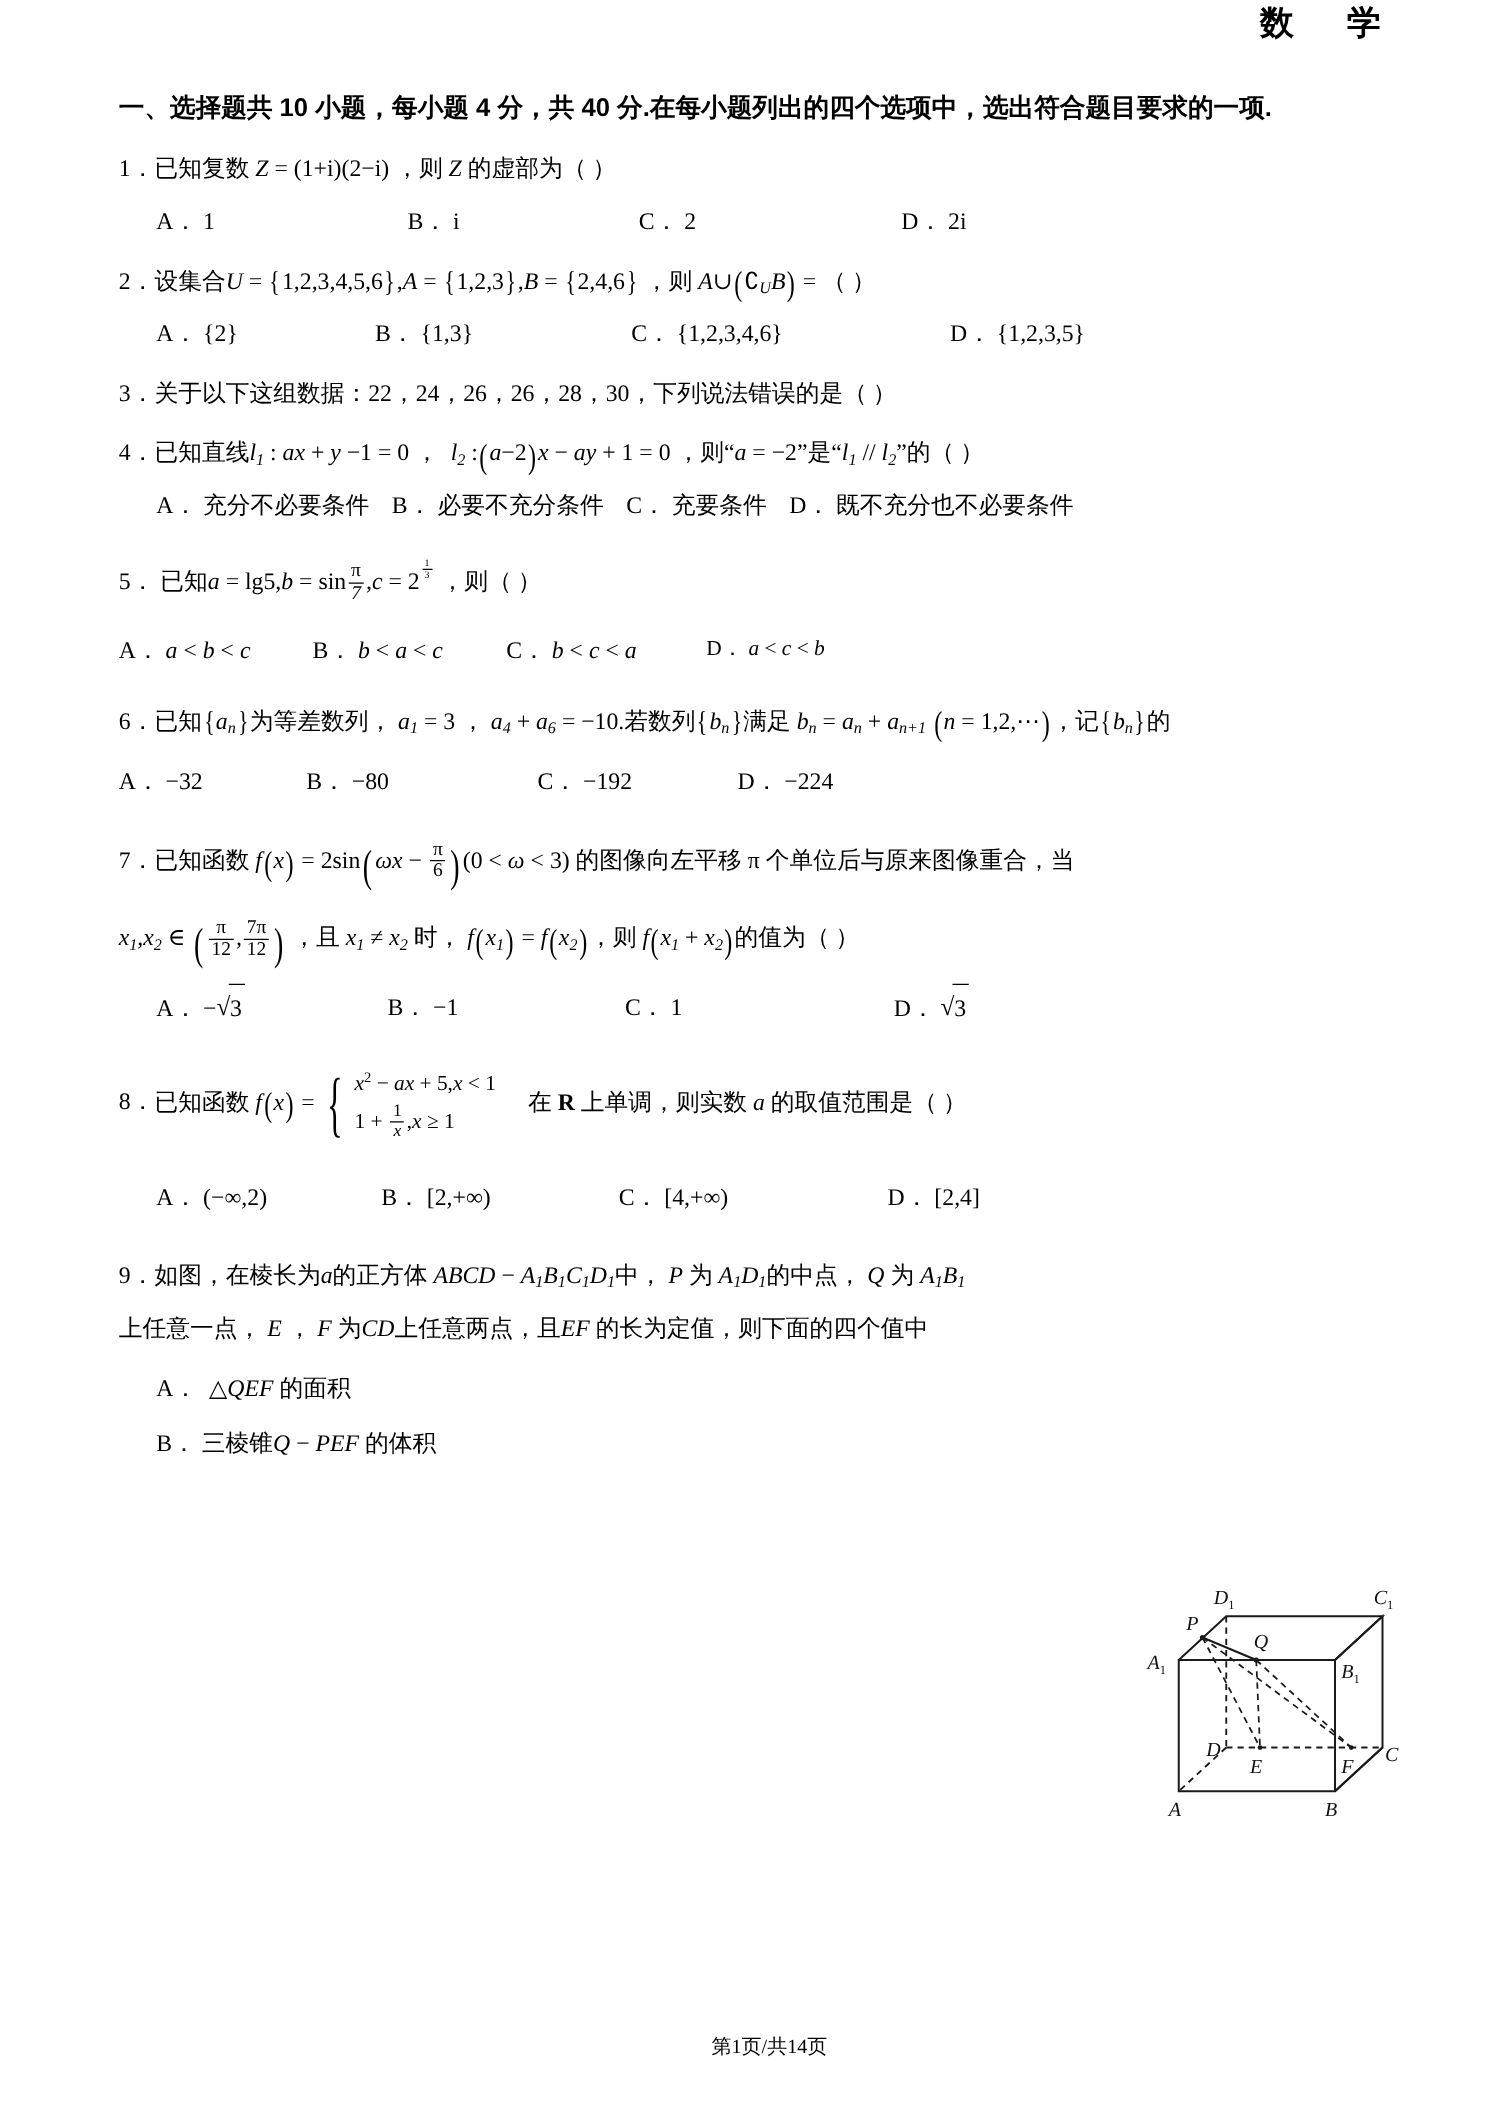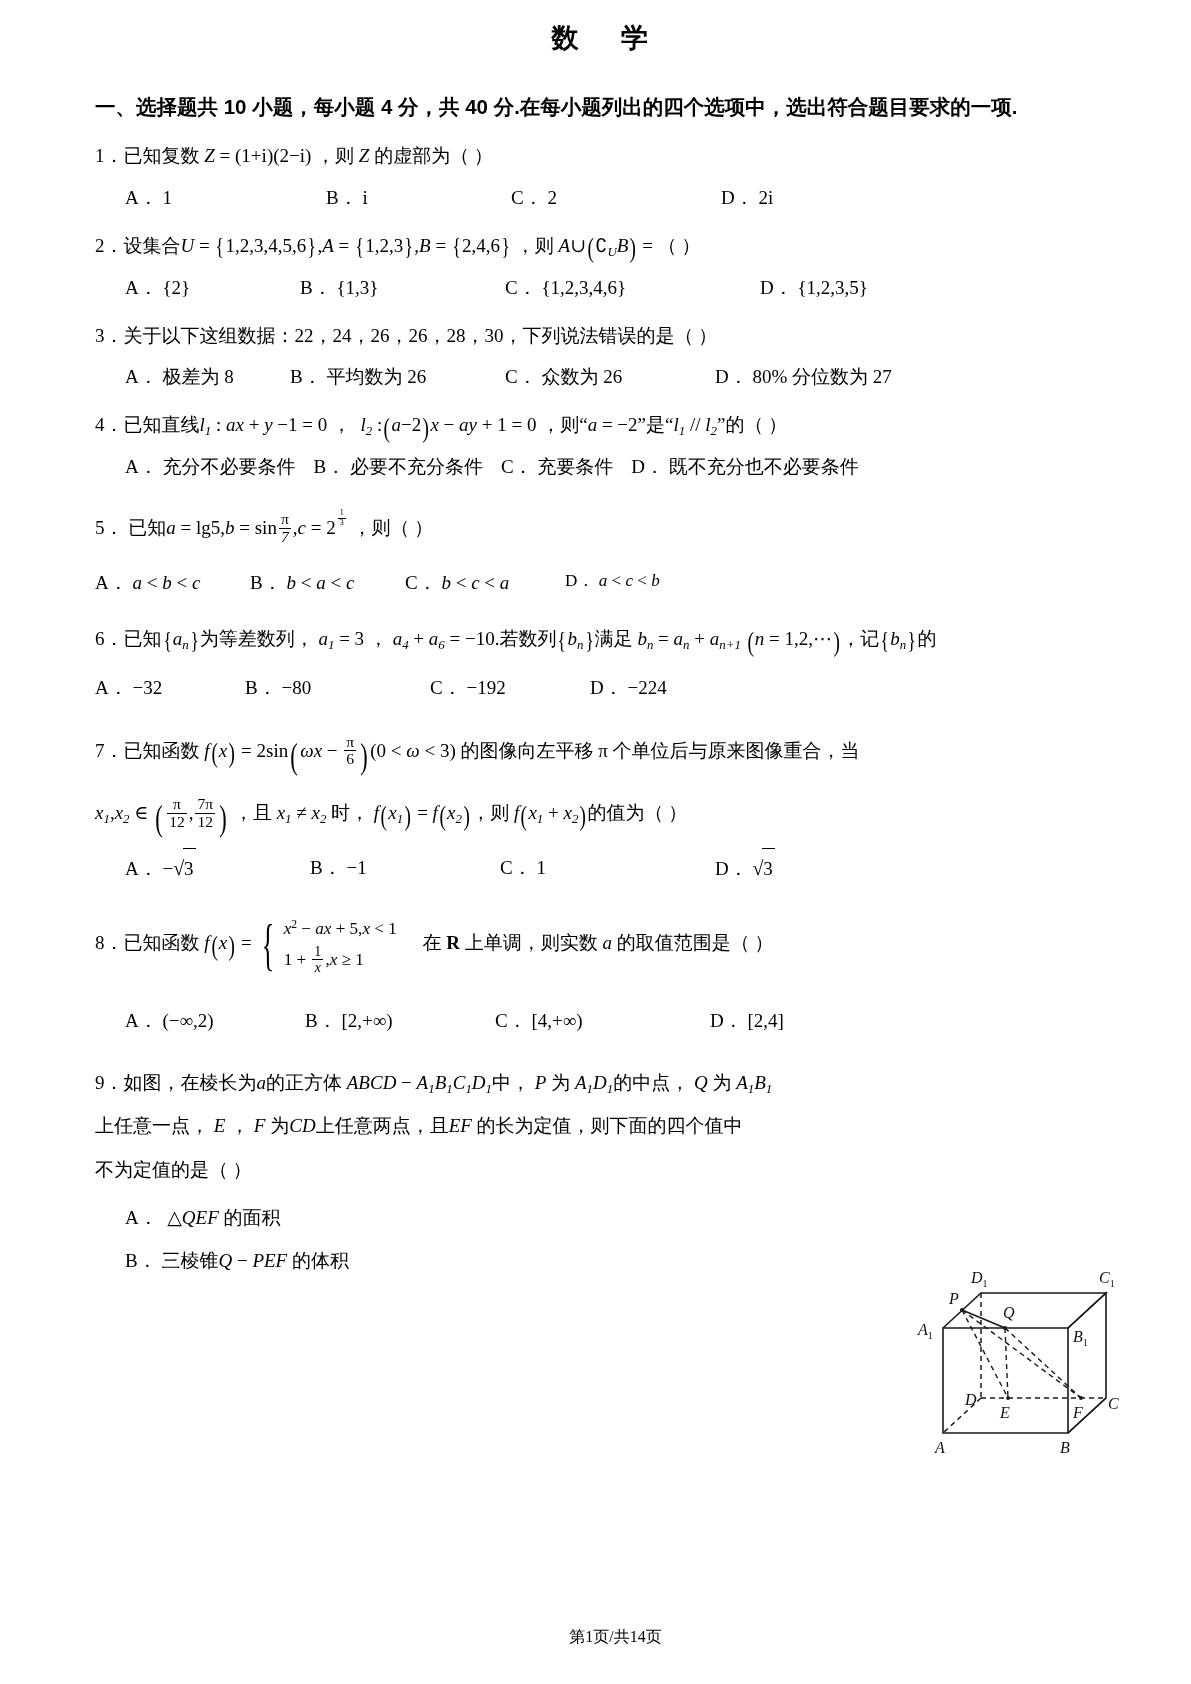--- a/index.html
+++ b/index.html
@@ -31,24 +31,23 @@
   .doc-title {
     text-align: center;
     font-size: 31px;
     font-weight: bold;
     letter-spacing: 1px;
     margin-top: 85px;
     line-height: 1.25;
     font-family: "Liberation Sans", "DejaVu Sans", sans-serif;
   }
   .doc-subtitle {
-    text-align: center;
+    text-align: right;
     font-size: 27px;
     font-weight: bold;
-    margin-top: 20px;
     letter-spacing: 0.5px;
     font-family: "Liberation Sans", "DejaVu Sans", sans-serif;
   }
   .subj-gap { display: inline-block; width: 42px; }
 
   
   .section-head {
     font-size: 20.5px;
     font-weight: bold;
     line-height: 2.05;
@@ -221,26 +220,20 @@
     <div class="opts">
       <span class="opt wA"><span>A．</span>&nbsp;<span>{2}</span></span>
       <span class="opt wB"><span>B．</span>&nbsp;<span>{1,3}</span></span>
       <span class="opt wC" style="width:255px"><span>C．</span>&nbsp;<span>{1,2,3,4,6}</span></span>
       <span class="opt"><span>D．</span>&nbsp;<span>{1,2,3,5}</span></span>
     </div>
 
     <div class="q">
       <span>3</span>．<span>关于以下这组数据：22，24，26，26，28，30，下列说法错误的是（    ）</span>
     </div>
-    <div class="opts">
-      <span class="opt" style="width:165px"><span>A．</span>&nbsp;<span>极差为 8</span></span>
-      <span class="opt" style="width:215px"><span>B．</span>&nbsp;<span>平均数为 26</span></span>
-      <span class="opt" style="width:210px"><span>C．</span>&nbsp;<span>众数为 26</span></span>
-      <span class="opt"><span>D．</span>&nbsp;<span>80% 分位数为 27</span></span>
-    </div>
 
     <div class="q">
       <span>4</span>．<span>已知直线<span class="mi">l</span><sub>1</sub> : <span class="mi">ax</span> + <span class="mi">y</span> −1 = 0 ，&nbsp; <span class="mi">l</span><sub>2</sub> :<span class="medparen">(</span><span class="mi">a</span>−2<span class="medparen">)</span><span class="mi">x</span> − <span class="mi">ay</span> + 1 = 0 ，则“<span class="mi">a</span> = −2”是“<span class="mi">l</span><sub>1</sub> // <span class="mi">l</span><sub>2</sub>”的（    ）</span>
     </div>
     <div class="opts">
       <span class="opt wq4"><span>A．</span>&nbsp;<span>充分不必要条件</span></span>
       <span class="opt wq4"><span>B．</span>&nbsp;<span>必要不充分条件</span></span>
       <span class="opt wq4"><span>C．</span>&nbsp;<span>充要条件</span></span>
       <span class="opt wq4"><span>D．</span>&nbsp;<span>既不充分也不必要条件</span></span>
     </div>
@@ -289,23 +282,20 @@
       <span class="opt w8b"><span>B．</span>&nbsp;<span>[2,+∞)</span></span>
       <span class="opt w8c"><span>C．</span>&nbsp;<span>[4,+∞)</span></span>
       <span class="opt"><span>D．</span>&nbsp;<span>[2,4]</span></span>
     </div>
 
     <div class="q" style="line-height:2.3; margin-top:20px; width:735px">
       <span>9</span>．<span>如图，在棱长为<span class="mi">a</span>的正方体 <span class="mi">ABCD</span> − <span class="mi">A</span><sub>1</sub><span class="mi">B</span><sub>1</sub><span class="mi">C</span><sub>1</sub><span class="mi">D</span><sub>1</sub>中，&nbsp;<span class="mi">P</span> 为 <span class="mi">A</span><sub>1</sub><span class="mi">D</span><sub>1</sub>的中点，&nbsp;<span class="mi">Q</span> 为 <span class="mi">A</span><sub>1</sub><span class="mi">B</span><sub>1</sub></span>
     </div>
     <div class="q" style="line-height:2.3; margin-top:0; width:735px">
       <span>上任意一点，&nbsp;<span class="mi">E</span> ，&nbsp;<span class="mi">F</span> 为<span class="mi">CD</span>上任意两点，且<span class="mi">EF</span> 的长为定值，则下面的四个值中</span>
-    </div>
-    <div class="q" style="line-height:2.3; margin-top:0; width:735px">
-      <span>不为定值的是（      ）</span>
     </div>
     <div class="q" style="line-height:2.3; margin-top:4px; padding-left:30px">
       <span>A．</span>&nbsp;&nbsp;△<span class="mi">QEF</span> 的面积
     </div>
     <div class="q" style="line-height:2.3; margin-top:0; padding-left:30px">
       <span>B．</span>&nbsp;三棱锥<span class="mi">Q</span> − <span class="mi">PEF</span> 的体积
     </div>
 
   </div>
 

